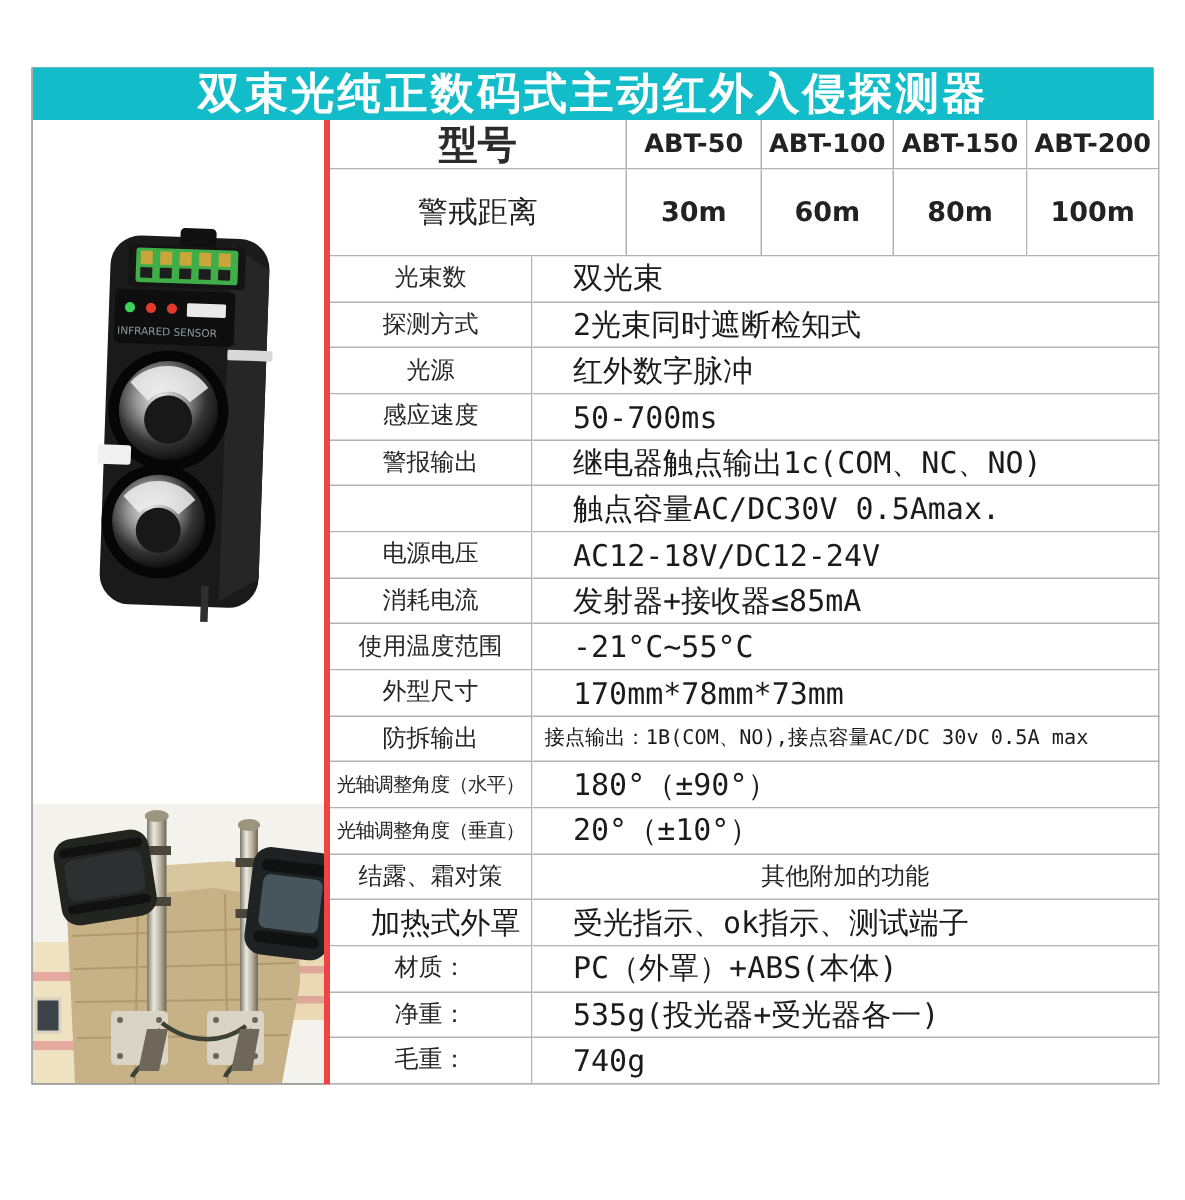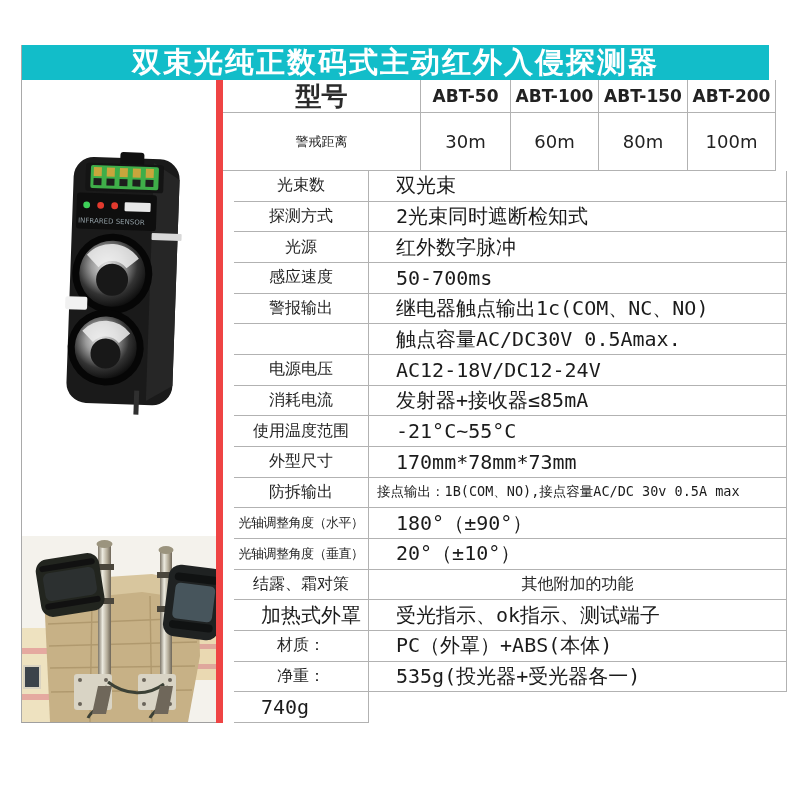--- a/index.html
+++ b/index.html
@@ -19,39 +19,39 @@
   .banner span{
     color:#ffffff;font-size:29px;font-weight:bold;letter-spacing:2px;white-space:nowrap;
   }
   .left-col{position:absolute;left:0;top:35px;bottom:0;width:194px;background:#fff;}
   .photo1{position:absolute;left:18px;top:72px;width:160px;height:266px;}
   .photo2{position:absolute;left:0;bottom:0;width:194px;height:186px;}
   .photo1 svg,.photo2 svg{display:block;width:100%;height:100%;}
 
   .spec-table{
     position:absolute;left:194px;top:35px;width:554px;height:643px;
-    border-left:7px solid #ef4444;box-sizing:border-box;background:#fff;
+    border-left:4px solid #ef4444;box-sizing:border-box;background:#fff;
   }
   .head-grid{
     display:grid;grid-template-columns:198px 90px 88px 89px 88px;
     grid-template-rows:33px 58px;width:553px;
   }
   .body-grid{
     display:grid;grid-template-columns:135px 418px;
-    grid-auto-rows:30.66px;width:553px;margin-left:11px;
+    grid-auto-rows:30.66px;width:553px;
   }
   .cell{
     border-right:1px solid #b2b2b2;border-bottom:1px solid #b2b2b2;
     display:flex;align-items:center;justify-content:center;
     box-sizing:border-box;overflow:hidden;background:#fff;
   }
   .cell.model-label{font-size:26px;font-weight:bold;color:#2b2b2b;}
   .cell.model{font-size:17px;font-weight:bold;color:#222;}
-  .cell.range-label{font-size:13px;color:#242424;}
-  .cell.range{font-size:18px;font-weight:normal;color:#222;}
+  .cell.range-label{font-size:20px;color:#242424;}
+  .cell.range{font-size:18px;font-weight:bold;color:#222;}
   .cell.lbl{font-size:16px;color:#262626;text-align:center;padding:0 2px;}
   .cell.lbl.small{font-size:13px;letter-spacing:-0.5px;}
   .cell.val{
     justify-content:flex-start;padding-left:27px;
     font-family:"DejaVu Sans Mono","DejaVu Sans",sans-serif;
     font-size:20px;color:#1b1b1b;white-space:nowrap;
   }
   .cell.val.tight{padding-left:8px;font-size:13.5px;}
 </style>
 </head>
@@ -257,18 +257,19 @@
 
         <div class="cell val">加热式外罩（选购）</div>
         <div class="cell val">受光指示、ok指示、测试端子</div>
 
         <div class="cell lbl">材质：</div>
         <div class="cell val">PC（外罩）+ABS(本体)</div>
 
         <div class="cell lbl">净重：</div>
         <div class="cell val">535g(投光器+受光器各一)</div>
 
+        <div class="cell lbl">毛重：</div>
         <div class="cell val">740g</div>
       </div>
     </div>
 
   </div>
 </div>
 
 </body></html>

